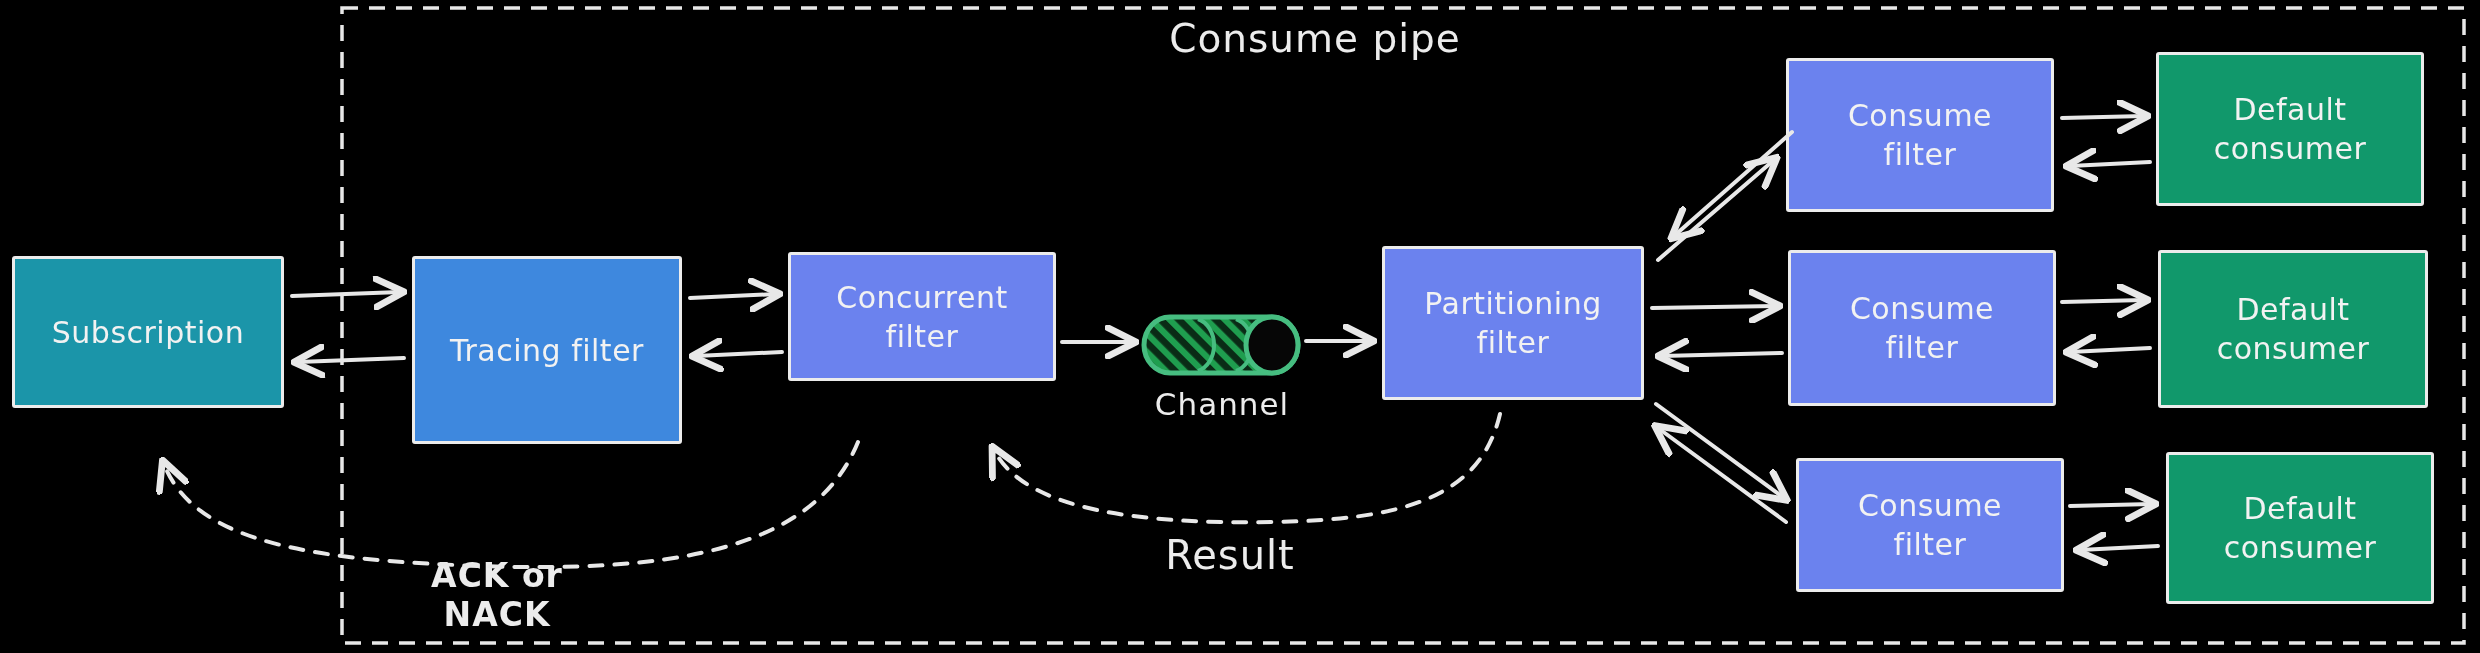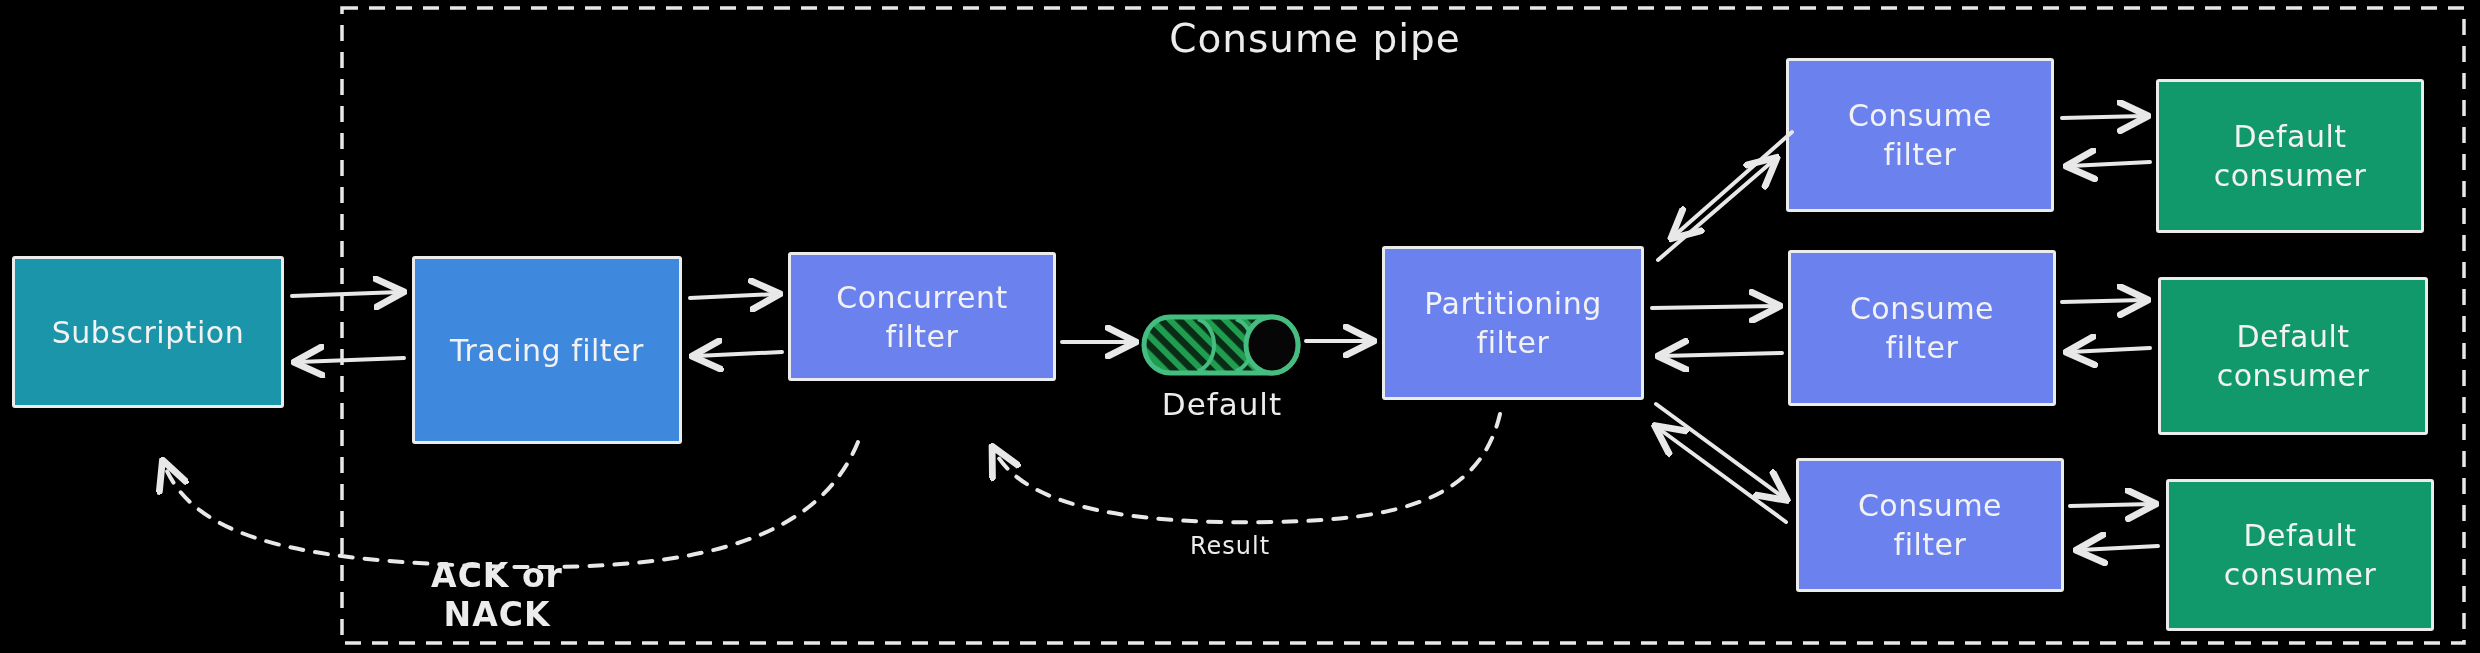--- a/index.html
+++ b/index.html
@@ -10,27 +10,27 @@
   .node{
     position:absolute;display:flex;align-items:center;justify-content:center;
     border:3px solid #ececec;border-radius:3px;box-sizing:border-box;
     color:#f2f2f2;font-size:30px;line-height:1.3;text-align:center;
     padding:6px 18px;letter-spacing:0.5px;
   }
   .node .lbl{width:100%;}
   .teal{background:#1b95a9;}
   .blue{background:#3e88de;}
   .peri{background:#6b82ee;}
-  .green{background:#11986b;margin-top:27px;}
+  .green{background:#11986b;}
   .floating-label{
     position:absolute;color:#ececec;text-align:center;letter-spacing:1px;
   }
   .title{font-size:39px;}
   .ack{font-size:33px;font-weight:bold;margin-left:20px;}
-  .result{font-size:24px;}
+  .result{font-size:40px;}
   .channel-label{font-size:31px;}
   svg.overlay{position:absolute;left:0;top:0;pointer-events:none;}
 </style>
 </head>
 <body>
 
 <div class="canvas">
 
   <div class="floating-label title" style="left:1165px;top:16px;width:300px;">Consume pipe</div>
 
@@ -67,21 +67,21 @@
   </div>
 
   <div class="node green" style="left:2158px;top:250px;width:270px;height:158px;">
     <span class="lbl">Default consumer</span>
   </div>
 
   <div class="node green" style="left:2166px;top:452px;width:268px;height:152px;">
     <span class="lbl">Default consumer</span>
   </div>
 
-  <div class="floating-label channel-label" style="left:1142px;top:386px;width:160px;">Default</div>
+  <div class="floating-label channel-label" style="left:1142px;top:386px;width:160px;">Channel</div>
 
   <div class="floating-label ack" style="left:352px;top:556px;width:250px;">ACK or NACK</div>
 
   <div class="floating-label result" style="left:1150px;top:532px;width:160px;">Result</div>
 
   <svg class="overlay" width="2480" height="653" viewBox="0 0 2480 653">
     <defs>
       <marker id="ah" viewBox="0 0 12 12" refX="9.5" refY="6" markerWidth="8.5" markerHeight="8.5" orient="auto-start-reverse">
         <path d="M1,1 L11,6 L1,11" fill="none" stroke="#e8e8e8" stroke-width="2.4" stroke-linecap="round" stroke-linejoin="round"></path>
       </marker>

